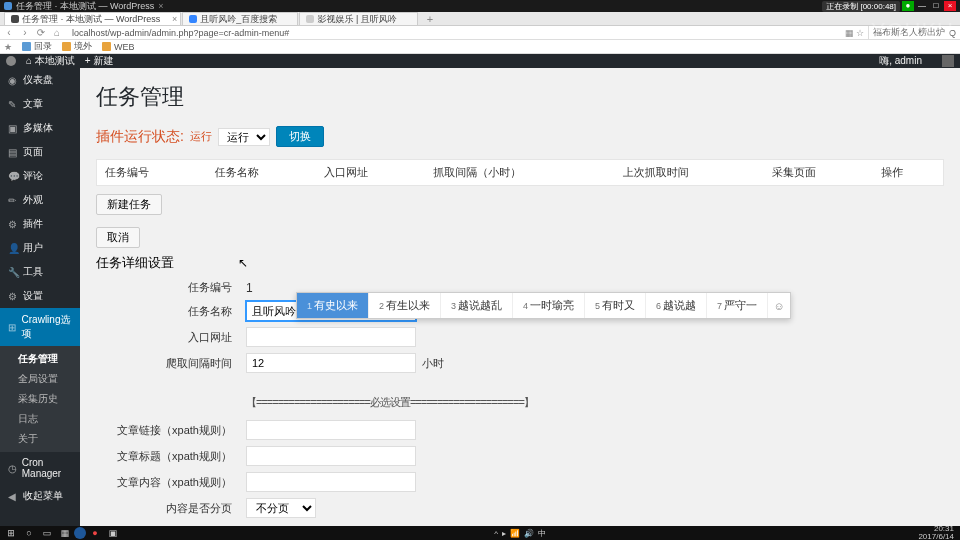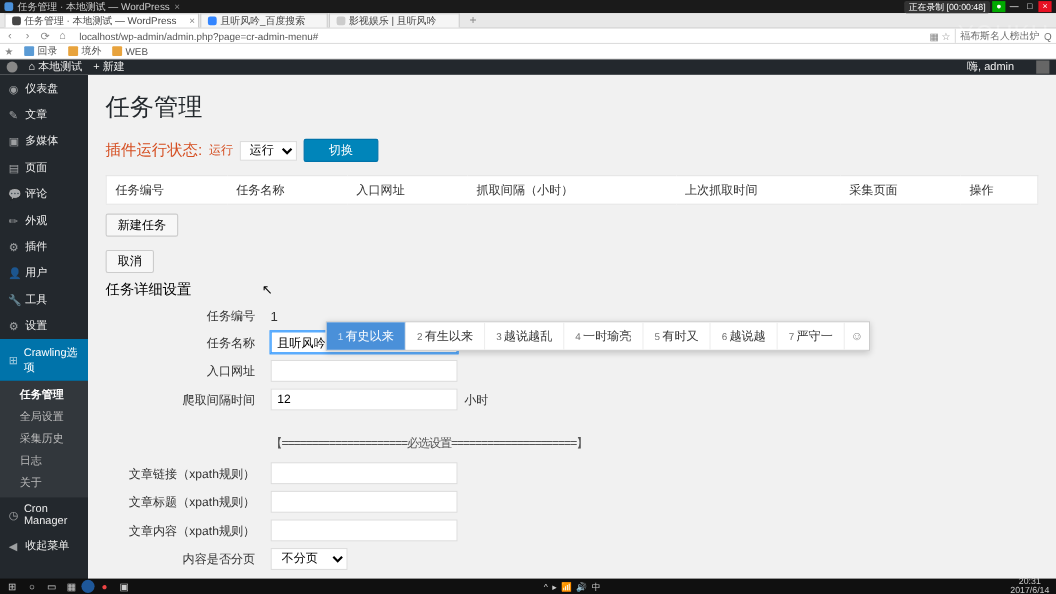--- a/index.html
+++ b/index.html
@@ -35,39 +35,39 @@
 .sb-sub{background:#32373c;padding:3px 0}
 .sb-sub-item{padding:3px 8px 3px 18px;color:#bbb;cursor:pointer}
 .sb-sub-item.current{color:#fff;font-weight:bold}
 .sb-ic{width:10px;height:10px;opacity:.6}
 .content{flex:1;background:#f1f1f1;overflow-y:auto;padding:8px 16px}
 h1{font-size:22px;font-weight:400;color:#23282d;margin:6px 0 14px}
 .status-row{display:flex;align-items:center;gap:6px;margin-bottom:12px}
 .status-label{color:#d54e21;font-size:14px}
 .status-val{color:#d54e21;font-size:11px}
 .select-sm{border:1px solid #ddd;background:#fff;font-size:11px;padding:1px 4px}
-.btn-primary{background:#0085ba;border:1px solid #0073aa;color:#fff;padding:2px 22px;font-size:11px;cursor:pointer;border-radius:2px}
+.btn-primary{background:#0085ba;border:1px solid #0073aa;color:#fff;padding:2px 12px;font-size:11px;cursor:pointer;border-radius:2px}
 .btn-sec{background:#f7f7f7;border:1px solid #ccc;padding:2px 10px;font-size:11px;cursor:pointer;border-radius:2px}
 .section-h{font-size:12px;color:#555;margin:8px 0}
 .tbl{width:100%;border-collapse:collapse;background:#fff;margin-bottom:8px;border:1px solid #e5e5e5}
 .tbl th{text-align:left;padding:5px 8px;font-size:11px;font-weight:normal;border-bottom:1px solid #e5e5e5;color:#333}
 .form-row{display:flex;align-items:center;margin-bottom:6px}
 .form-label{width:150px;text-align:right;padding-right:14px;font-size:11px;color:#333}
 .form-input{width:170px;border:1px solid #ddd;padding:3px 5px;font-size:11px;background:#fff}
 .form-input.focused{border:1px solid #3399ff;outline:1px solid #3399ff}
 .form-select{border:1px solid #ddd;background:#fff;padding:2px 5px;font-size:11px;width:70px}
 .divider-text{font-size:11px;color:#555;padding-left:150px;letter-spacing:-1px}
 .ime-bar{position:absolute;display:flex;border:1px solid #ccc;background:#fff;box-shadow:0 2px 6px rgba(0,0,0,.2);font-size:11px;z-index:100}
 .ime-item{padding:5px 10px;display:flex;align-items:center;gap:2px;border-right:1px solid #eee}
 .ime-item.sel{background:#4a90d9;color:#fff}
 .ime-num{font-size:9px;opacity:.7}
 .ime-emoji{width:22px;display:flex;align-items:center;justify-content:center;color:#888}
 .taskbar{position:absolute;bottom:0;left:0;right:0;height:14px;background:#101010;display:flex;align-items:center;padding:0 2px}
 .tb-item{width:18px;height:12px;display:flex;align-items:center;justify-content:center;font-size:9px;color:#ccc}
-.tb-time{margin-left:auto;color:#ccc;font-size:8px;text-align:center;line-height:1;padding-right:4px}
+.tb-time{margin-left:auto;color:#ccc;font-size:8px;text-align:right;line-height:1;padding-right:4px}
 .tray{display:flex;gap:4px;color:#ccc;font-size:8px;align-items:center}
 .watermark{position:absolute;top:18px;right:6px;font-size:22px;font-weight:normal;color:rgba(255,255,255,.25);letter-spacing:1px;pointer-events:none}
 .cursor{position:absolute;left:238px;top:256px;font-size:12px;color:#000;pointer-events:none}
 .rec-badge{background:#333;color:#fff;padding:0 4px;font-size:8px;border-radius:2px}
 </style>
 </head>
 <body>
 
 <div class="titlebar">
   <div class="titlebar-left">

